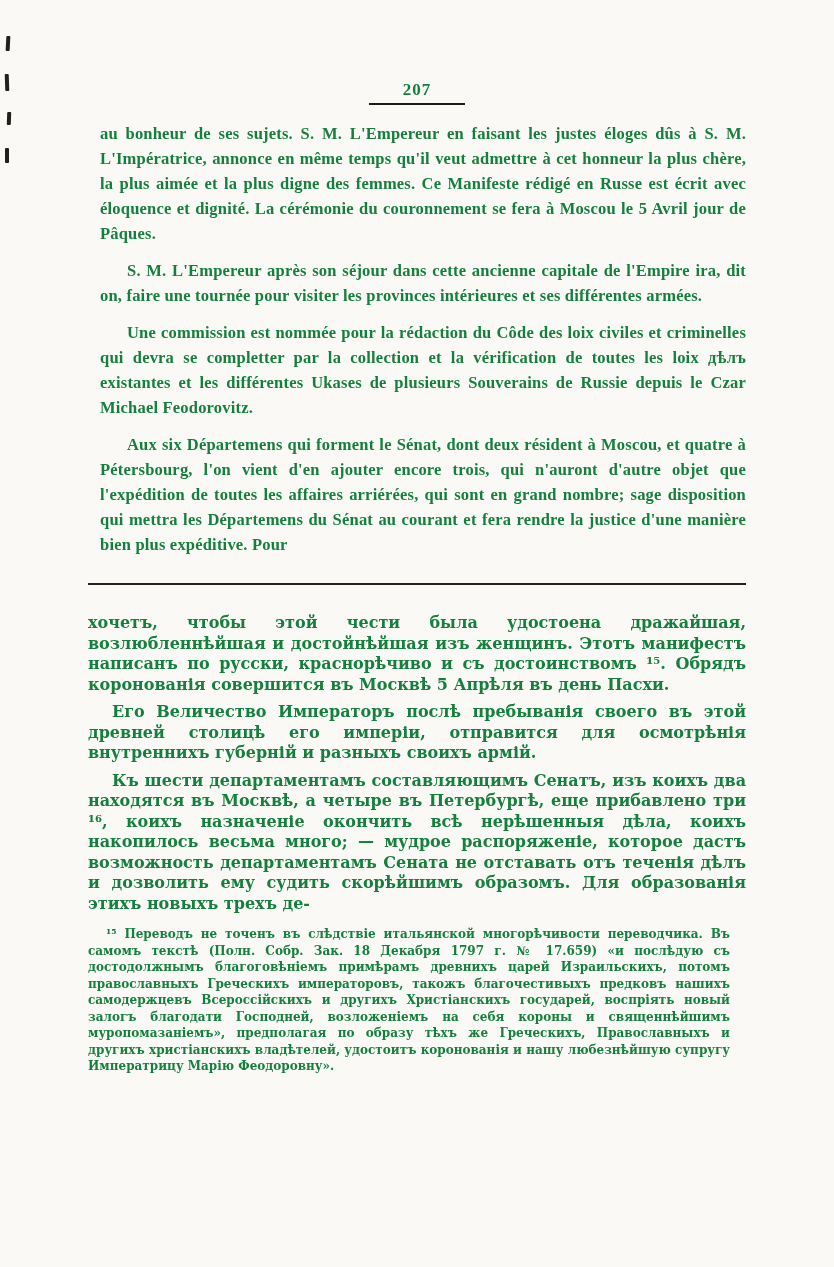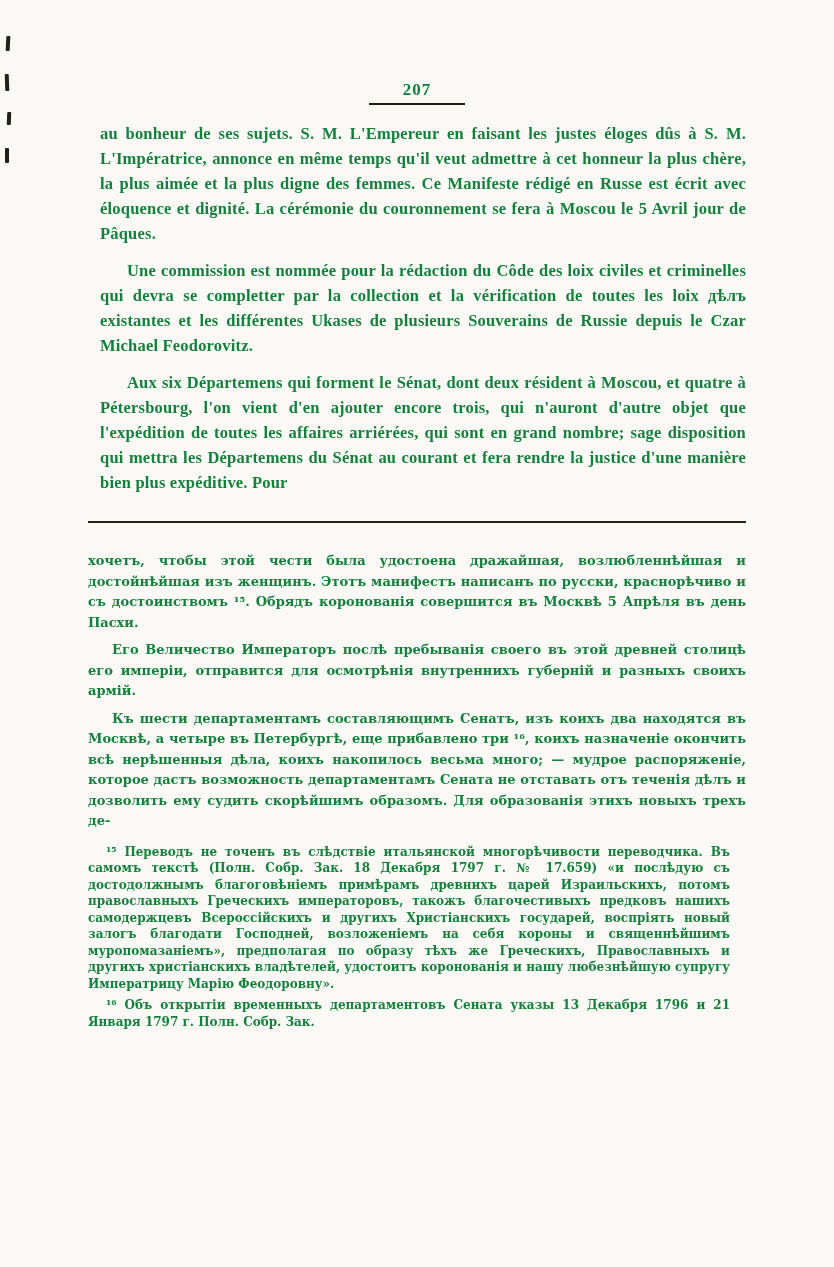--- a/index.html
+++ b/index.html
@@ -50,21 +50,21 @@
   }
   .french p.indent { text-indent: 27px; }
   .divider {
     border: none;
     border-top: 2px solid #26211a;
     margin: 26px 0 28px 0;
   }
   .russian p {
     font-family: "DejaVu Serif", "Liberation Serif", serif;
     font-weight: 700;
-    font-size: 13px;
+    font-size: 16px;
     line-height: 20.5px;
     text-align: justify;
     margin: 0 0 7px 0;
   }
   .russian p.indent { text-indent: 24px; }
   .footnotes { margin-top: 12px; }
   .footnotes p {
     font-family: "DejaVu Serif", "Liberation Serif", serif;
     font-weight: 700;
     font-size: 12px;
@@ -84,31 +84,31 @@
   <div class="scan-mark m4"></div>
 
   <div class="content">
 
     <div class="pageno-row">
       <span class="pageno">207</span>
     </div>
 
     <section class="french">
       <p>au bonheur de ses sujets. S. M. L'Empereur en faisant les justes éloges dûs à S. M. L'Impératrice, annonce en même temps qu'il veut admettre à cet honneur la plus chère, la plus aimée et la plus digne des femmes. Ce Manifeste rédigé en Russe est écrit avec éloquence et dignité. La cérémonie du couronnement se fera à Moscou le 5 Avril jour de Pâques.</p>
+      <p class="indent">S. M. L'Empereur après son séjour dans cette ancienne capitale de l'Empire ira, dit on, faire une tournée pour visiter les provinces intérieures et ses différentes armées.</p>
       <p class="indent">Une commission est nommée pour la rédaction du Côde des loix civiles et criminelles qui devra se completter par la collection et la vérification de toutes les loix дѣлъ existantes et les différentes Ukases de plusieurs Souverains de Russie depuis le Czar Michael Feodorovitz.</p>
       <p class="indent">Aux six Départemens qui forment le Sénat, dont deux résident à Moscou, et quatre à Pétersbourg, l'on vient d'en ajouter encore trois, qui n'auront d'autre objet que l'expédition de toutes les affaires arriérées, qui sont en grand nombre; sage disposition qui mettra les Départemens du Sénat au courant et fera rendre la justice d'une manière bien plus expéditive. Pour</p>
     </section>
 
     <hr class="divider">
 
     <section class="russian">
       <p>хочетъ, чтобы этой чести была удостоена дражайшая, возлюбленнѣйшая и достойнѣйшая изъ женщинъ. Этотъ манифестъ написанъ по русски, краснорѣчиво и съ достоинствомъ ¹⁵. Обрядъ коронованія совершится въ Москвѣ 5 Апрѣля въ день Пасхи.</p>
       <p class="indent">Его Величество Императоръ послѣ пребыванія своего въ этой древней столицѣ его имперіи, отправится для осмотрѣнія внутреннихъ губерній и разныхъ своихъ армій.</p>
       <p class="indent">Къ шести департаментамъ составляющимъ Сенатъ, изъ коихъ два находятся въ Москвѣ, а четыре въ Петербургѣ, еще прибавлено три ¹⁶, коихъ назначеніе окончить всѣ нерѣшенныя дѣла, коихъ накопилось весьма много; — мудрое распоряженіе, которое дастъ возможность департаментамъ Сената не отставать отъ теченія дѣлъ и дозволить ему судить скорѣйшимъ образомъ. Для образованія этихъ новыхъ трехъ де-</p>
     </section>
 
     <section class="footnotes">
       <p>¹⁵ Переводъ не точенъ въ слѣдствіе итальянской многорѣчивости переводчика. Въ самомъ текстѣ (Полн. Собр. Зак. 18 Декабря 1797 г. № 17.659) «и послѣдую съ достодолжнымъ благоговѣніемъ примѣрамъ древнихъ царей Израильскихъ, потомъ православныхъ Греческихъ императоровъ, такожъ благочестивыхъ предковъ нашихъ самодержцевъ Всероссійскихъ и другихъ Христіанскихъ государей, воспріять новый залогъ благодати Господней, возложеніемъ на себя короны и священнѣйшимъ муропомазаніемъ», предполагая по образу тѣхъ же Греческихъ, Православныхъ и другихъ христіанскихъ владѣтелей, удостоитъ коронованія и нашу любезнѣйшую супругу Императрицу Марію Феодоровну».</p>
-      <p>¹⁶ Объ открытіи временныхъ департаментовъ Сената указы 13 Декабря 1796 и 21 Января 1797 г. Полн. Собр. Зак.</p>
     </section>
 
   </div>
 </div>
 
 </body></html>

